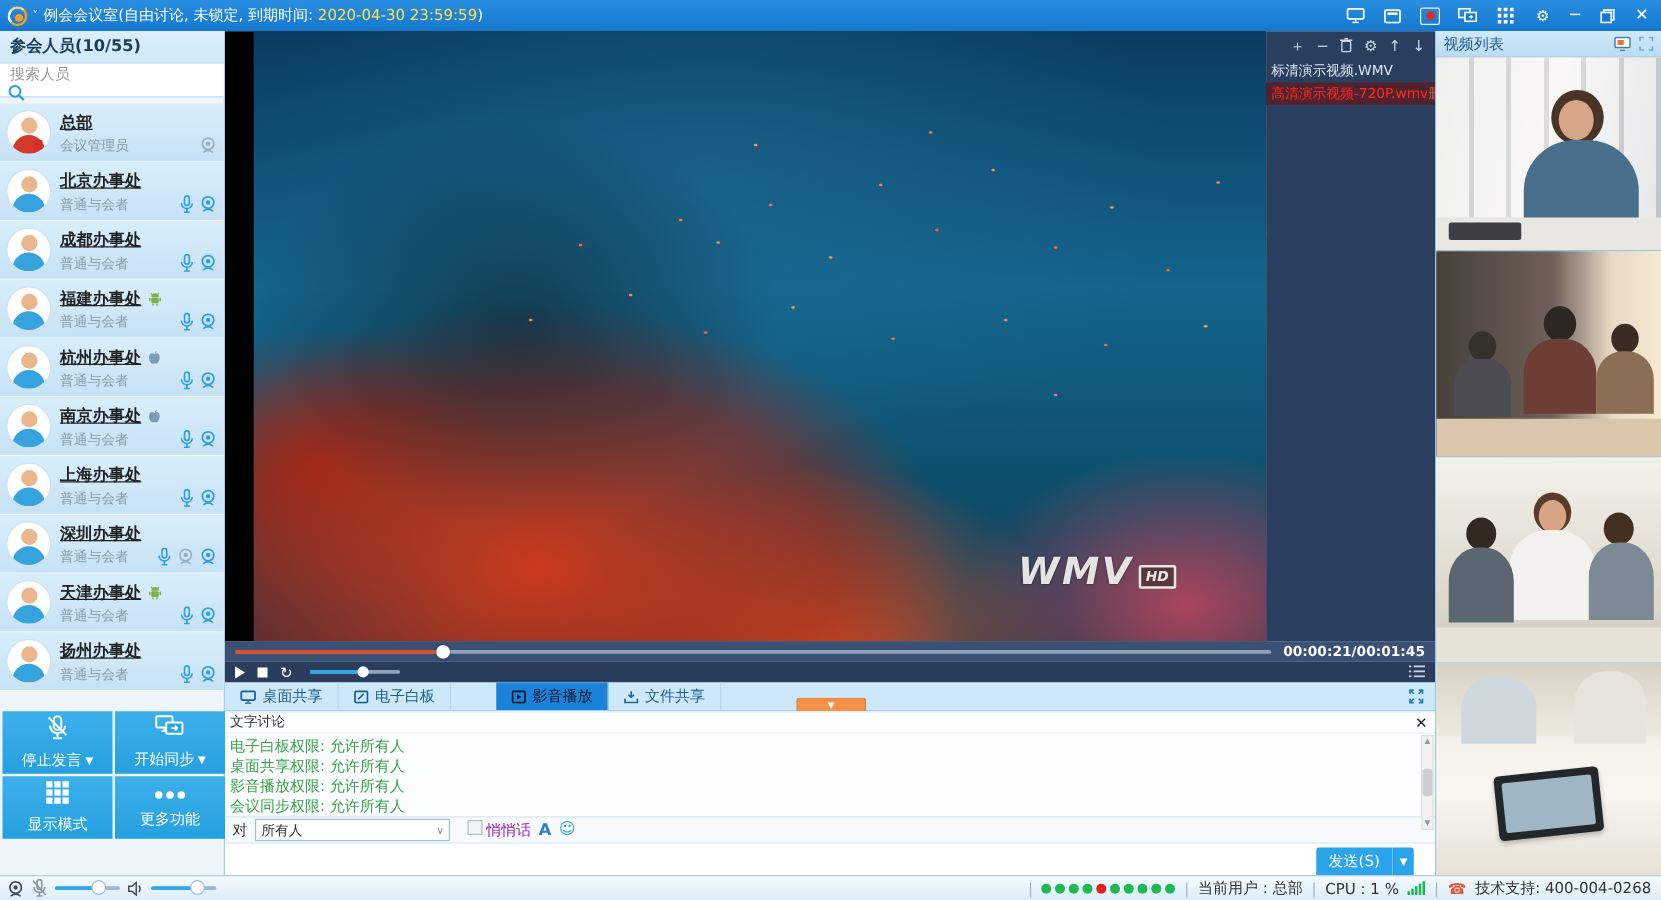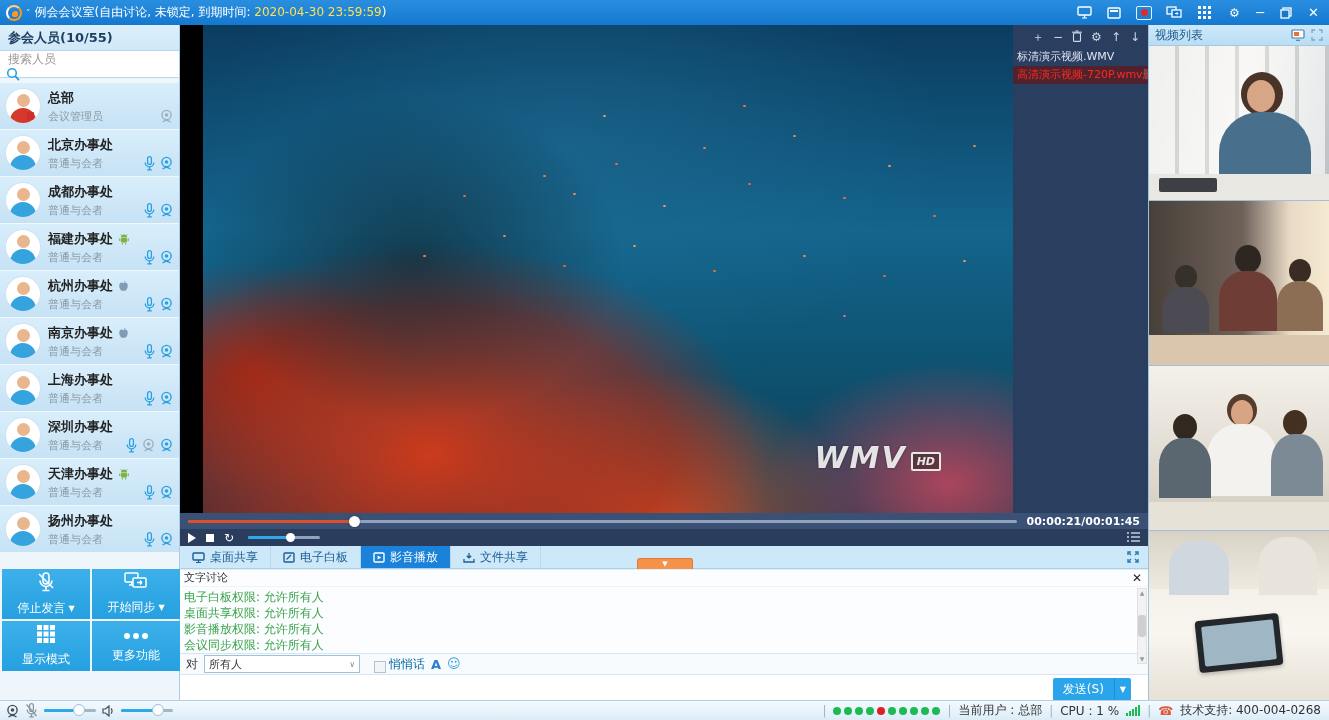--- a/index.html
+++ b/index.html
@@ -37,21 +37,21 @@
   .plist{padding-top:5px;}
   .prow{height:46px;display:flex;align-items:center;padding:0 6px;border-bottom:1px solid rgba(255,255,255,.6);
     background:linear-gradient(180deg,#d9eefb,#c6e2f5);cursor:default;}
   .avatar{width:34px;height:34px;border-radius:50%;background:#fff;box-shadow:0 0 0 1px #cfe3f2;position:relative;overflow:hidden;flex:none;}
   .av-head{width:13px;height:13px;border-radius:50%;background:#e9b68d;margin:5px auto 0;}
   .av-body{width:26px;height:15px;border-radius:13px 13px 0 0;background:#35a3de;margin:1px auto 0;}
   .prow.admin .av-body{background:#d43a2c;}
   .av-badge{position:absolute;right:6px;bottom:3px;width:7px;height:8px;background:#d42b2b;border-radius:1px;}
   .pinfo{flex:1;margin-left:8px;min-width:0;}
   .pline1{display:flex;align-items:center;gap:5px;}
-  .pname{font-weight:bold;color:#222;font-size:13px;white-space:nowrap;}
+  .pname{font-weight:bold;color:#222;font-size:13px;white-space:nowrap;text-decoration:underline;}
   .pline2{display:flex;align-items:center;margin-top:2px;}
   .prole{color:#8a9aa6;font-size:11px;text-align:right;}
   .devicons{margin-left:auto;display:flex;align-items:center;gap:5px;}
   .devicons svg{display:block;}
   .plat{display:inline-flex;}
 
   .sb-buttons{margin-top:16px;display:grid;grid-template-columns:88px 88px;grid-auto-rows:50px;gap:2px;padding-left:2px;}
   .sb-btn{background:linear-gradient(180deg,#3db0ea,#25a0e0);color:#fff;display:flex;flex-direction:column;align-items:center;justify-content:center;gap:4px;cursor:pointer;}
   .sb-btn .lbl{font-size:12px;display:flex;align-items:center;gap:3px;}
   .sb-btn .caret{font-size:8px;}
@@ -98,38 +98,38 @@
   .c-loop{font-size:12px;line-height:12px;cursor:pointer;color:#fff;}
   .vol-track{width:72px;height:3px;background:#90a2bc;border-radius:2px;position:relative;cursor:pointer;margin-left:4px;}
   .vol-fill{position:absolute;left:0;top:0;height:3px;background:#2fa7e8;border-radius:2px;}
   .vol-handle{position:absolute;top:-3px;width:9px;height:9px;border-radius:50%;background:#fff;margin-left:-4px;}
   .c-list{margin-left:auto;cursor:pointer;}
 
   
   .tabbar{height:23px;background:#cde8f8;border-bottom:1px solid #aacfe6;display:flex;align-items:stretch;position:relative;box-sizing:border-box;}
   .tab{display:flex;align-items:center;gap:5px;padding:0 12px;font-size:12px;color:#234;border-right:1px solid #b8d9ec;cursor:pointer;color:#1b5e93;}
   .tab svg{display:block;}
-  .tab.active{background:#1a82d8;color:#ffffff;}
+  .tab.active{background:#1a82d8;color:#0f172a;margin-left:36px;}
   .tab-expand{margin-left:auto;display:flex;align-items:center;padding-right:8px;cursor:pointer;}
   .pull-handle{position:absolute;left:457px;bottom:-1px;width:56px;height:11px;background:#f6914a;border:1px solid #e3792f;border-bottom:none;border-radius:3px 3px 0 0;display:flex;align-items:center;justify-content:center;color:#fff;font-size:7px;cursor:pointer;box-sizing:border-box;}
 
   
   .chat{height:131px;background:#fbfdff;position:relative;border-top:1px solid #e2eef7;box-sizing:border-box;}
   .chat-head{height:16px;line-height:16px;padding-left:4px;color:#333;font-size:11px;border-bottom:1px solid #eef4f9;display:flex;gap:32px;}
   .chat-close{margin-left:auto;margin-right:6px;cursor:pointer;font-weight:bold;color:#222;font-size:12px;}
   .chat-msgs{height:64px;padding:2px 14px 0 4px;overflow:hidden;}
   .cmsg{color:#3aa34a;font-size:12px;line-height:16px;white-space:nowrap;}
   .chat-scroll{position:absolute;right:1px;top:18px;width:10px;height:76px;background:#f2f2f2;border:1px solid #e0e0e0;display:flex;flex-direction:column;align-items:center;box-sizing:border-box;}
   .cs-up,.cs-dn{font-size:6px;color:#999;line-height:8px;cursor:pointer;}
   .cs-thumb{width:8px;height:22px;background:#cfcfcf;border-radius:3px;margin:18px 0 auto;cursor:grab;}
   .chat-inputrow{height:20px;border-top:1px solid #d7e6f2;border-bottom:1px solid #d7e6f2;display:flex;align-items:center;gap:6px;padding:0 6px;background:#f7fbfe;}
   .to-label{color:#333;}
   .to-select{width:150px;height:16px;background:#fff;border:1px solid #9ec2da;display:flex;align-items:center;font-size:11px;color:#333;padding-left:4px;cursor:pointer;}
   .to-select .car{margin-left:auto;margin-right:4px;color:#888;font-size:8px;}
-  .whisper{display:flex;align-items:flex-end;gap:3px;color:#0369a1;margin-left:8px;}
+  .whisper{display:flex;align-items:flex-start;gap:3px;color:#a21caf;margin-left:8px;}
   .whisper .box{width:10px;height:10px;border:1px solid #b5c2cc;background:#f2f5f8;}
   .font-btn{color:#2a7fd0;font-weight:bold;font-size:13px;cursor:pointer;}
   .emoji-btn{color:#2f9fe0;font-size:13px;cursor:pointer;line-height:14px;}
   .compose{position:relative;height:29px;background:#fff;}
   .send-wrap{position:absolute;right:17px;bottom:3px;display:flex;height:23px;cursor:pointer;}
   .send-main{background:#2aa4ea;color:#fff;display:flex;align-items:center;padding:0 10px;font-size:12px;border-radius:2px 0 0 2px;}
   .send-car{background:#2aa4ea;color:#fff;display:flex;align-items:center;padding:0 5px;border-left:1px solid #1d8fd2;font-size:8px;border-radius:0 2px 2px 0;}
 
   
   .rp-head{height:20px;background:linear-gradient(180deg,#cfe9fa,#b9ddf3);display:flex;align-items:center;padding:0 6px;color:#1d5c8e;font-size:12px;border-bottom:1px solid #a5c9e2;}

